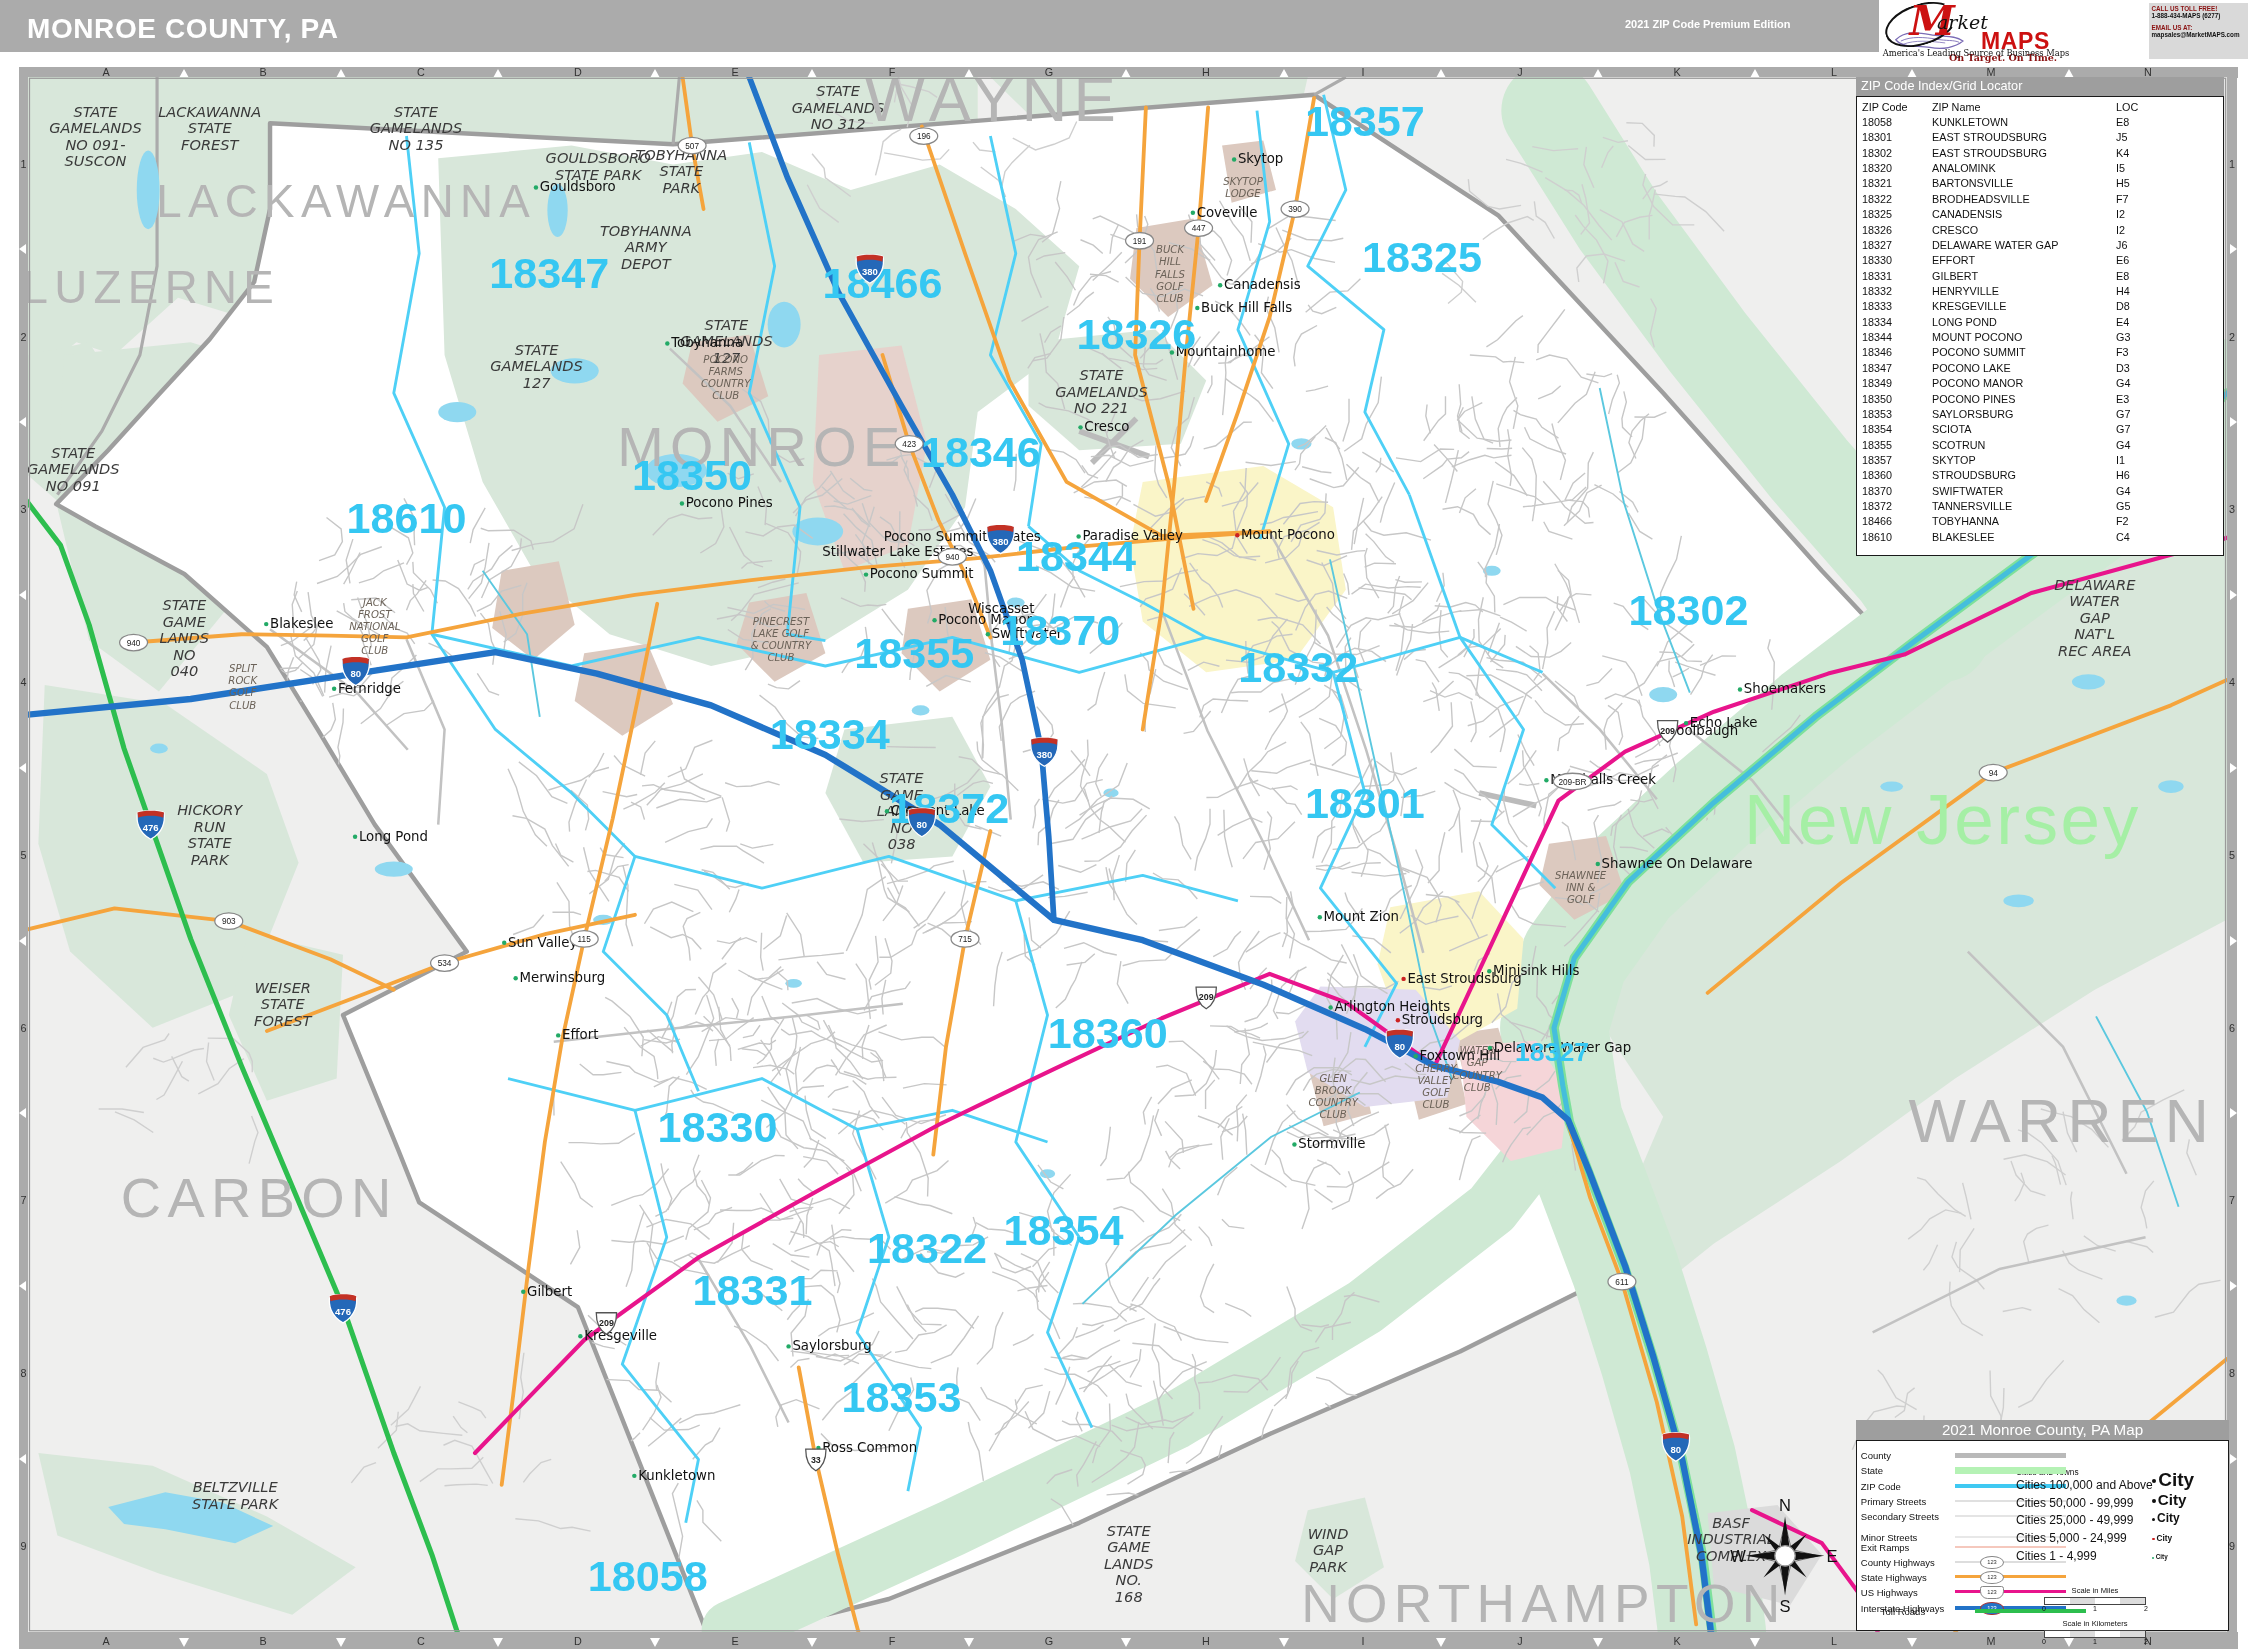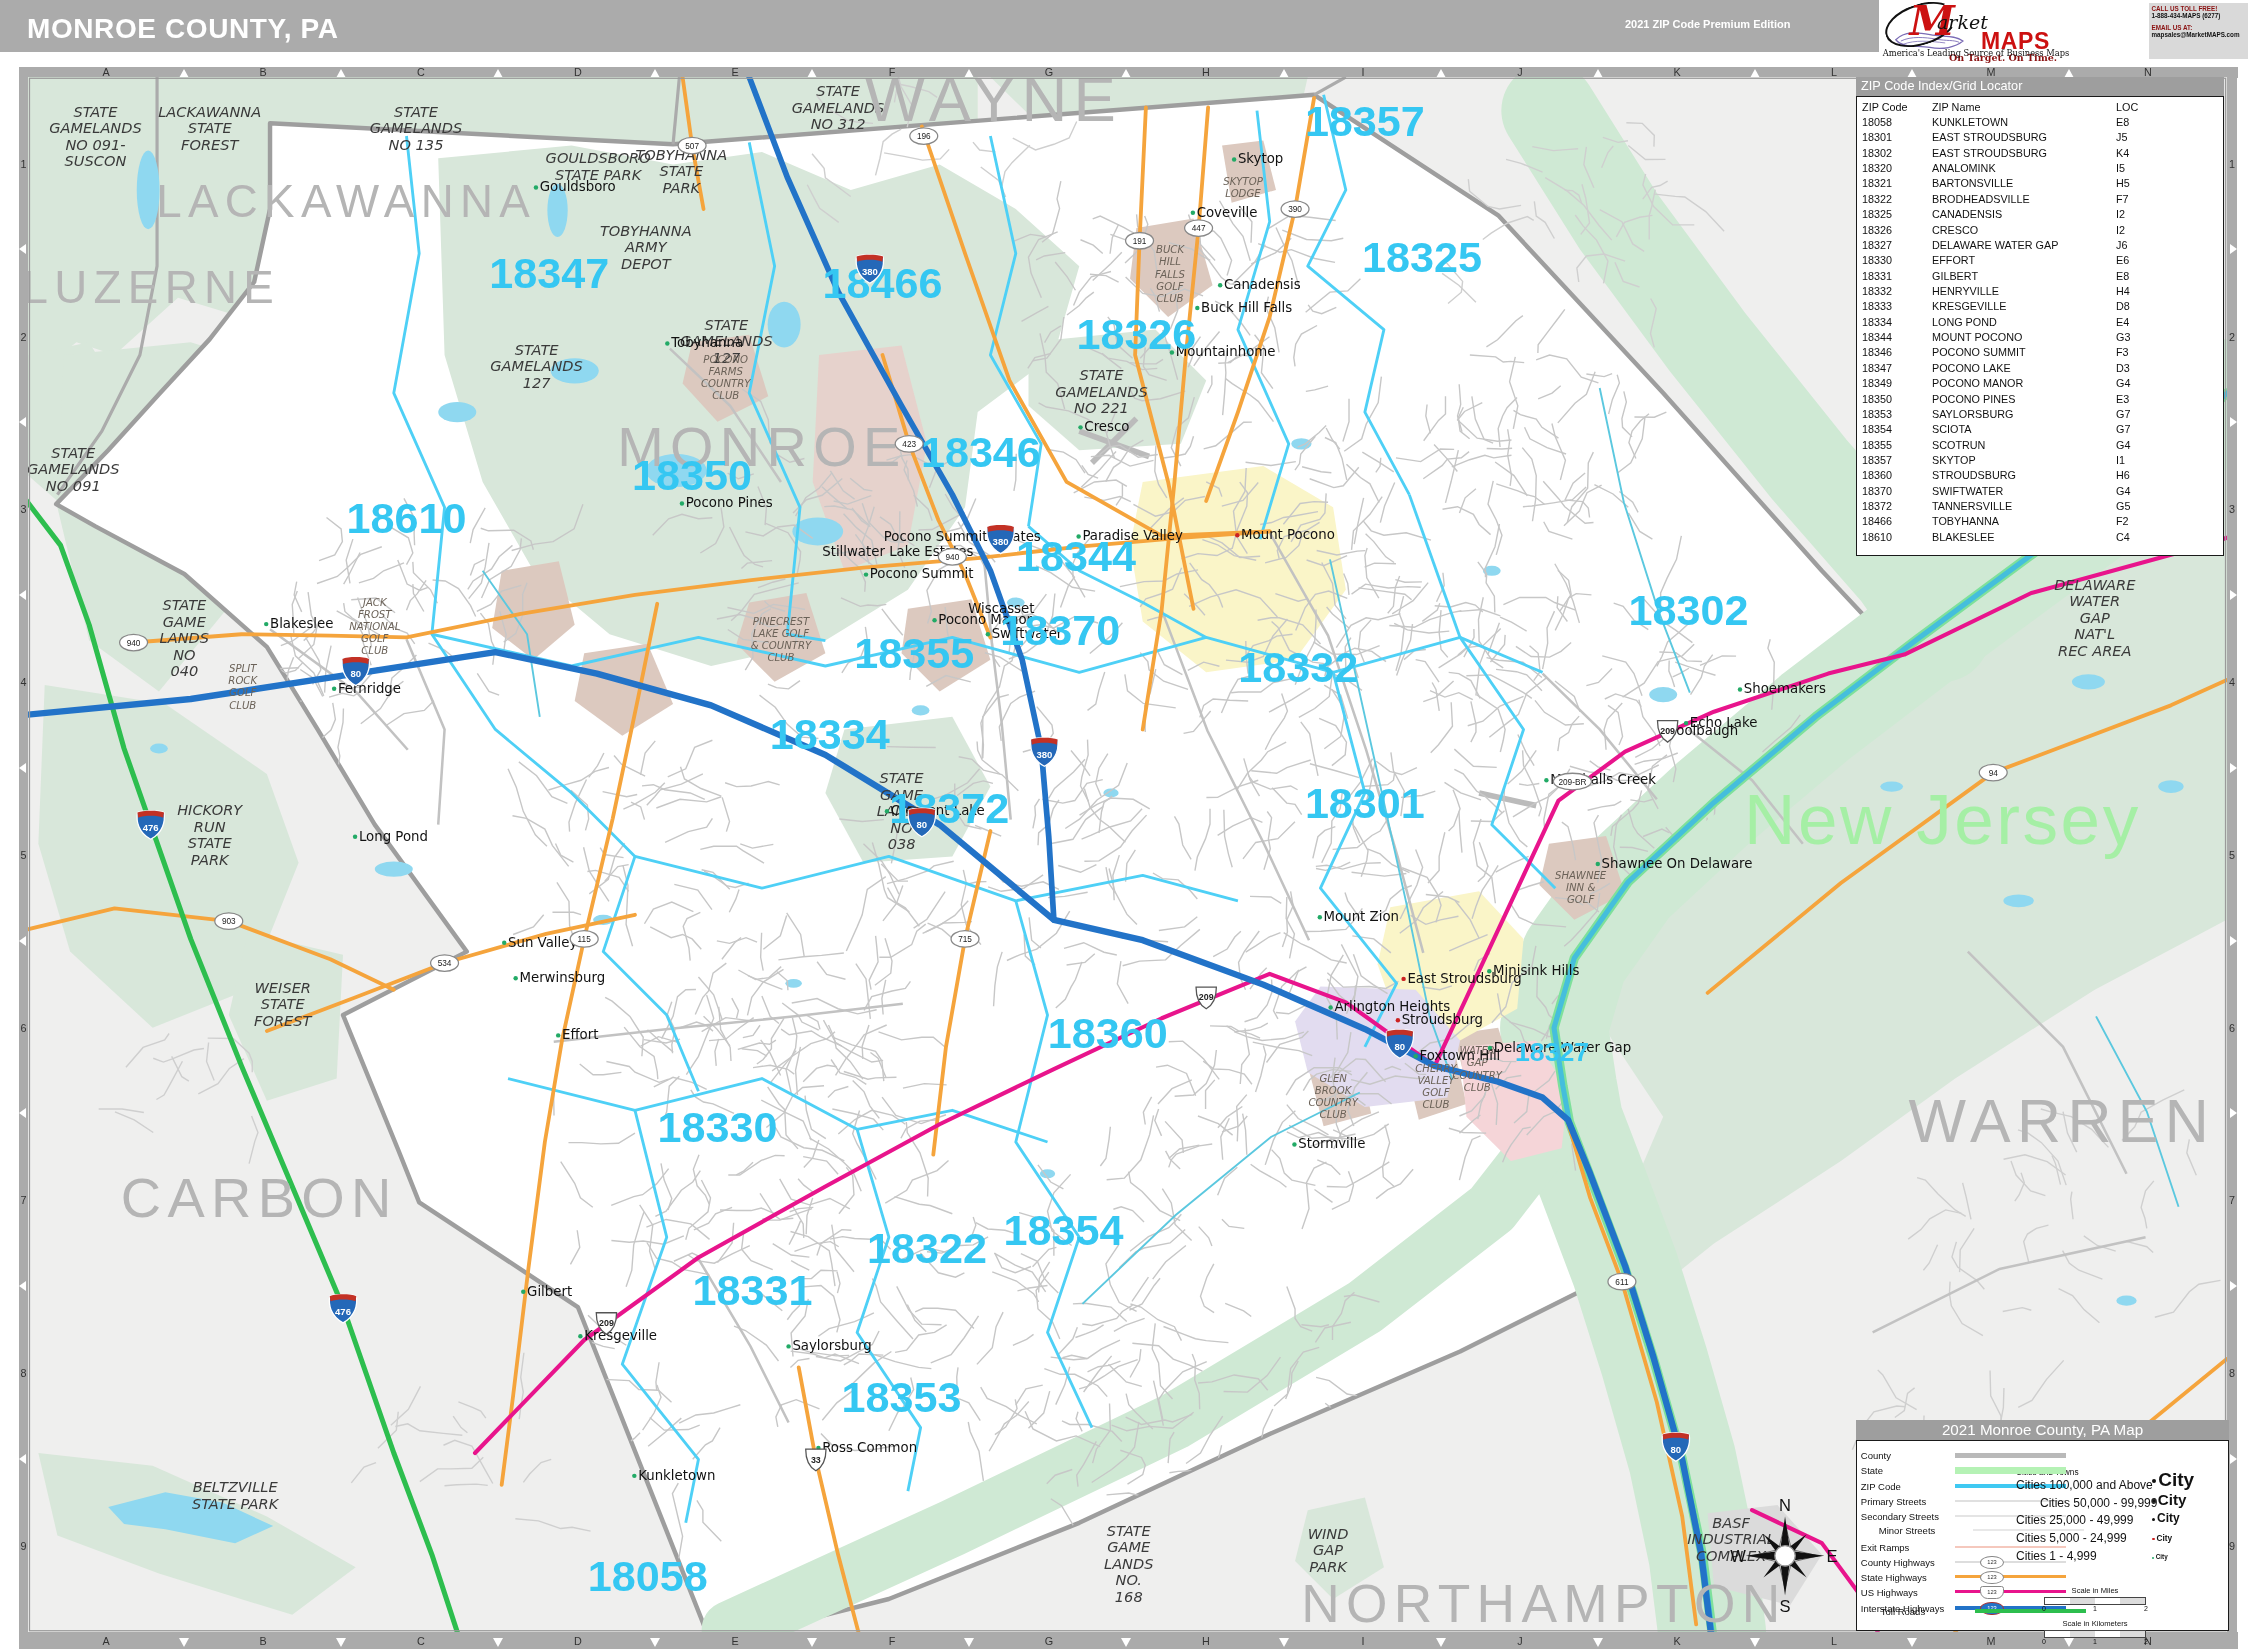--- a/index.html
+++ b/index.html
@@ -1903,21 +1903,21 @@
           <div class="lg-sample">
             <div class="lg-line" style="height: 1.9px; background: rgb(224, 224, 224); margin-top: -1px;"></div>
           </div>
         </div>
         <div class="lg-row" style="top: 67px; width: 209px; text-decoration: underline;">
           <div class="lg-label">Secondary Streets</div>
           <div class="lg-sample">
             <div class="lg-line" style="height: 1.6px; background: rgb(228, 228, 228); margin-top: -0.8px;"></div>
           </div>
         </div>
-        <div class="lg-row" style="top: 81px; width: 209px; margin-left: 18px;">
+        <div class="lg-row" style="top: 88px; width: 209px;">
           <div class="lg-label">Minor Streets</div>
           <div class="lg-sample">
             <div class="lg-line" style="height: 1.3px; background: rgb(232, 232, 232); margin-top: -0.6px;"></div>
           </div>
         </div>
         <div class="lg-row" style="top: 98px; width: 209px;">
           <div class="lg-label">Exit Ramps</div>
           <div class="lg-sample">
             <div class="lg-line" style="height: 1.9px; background: rgb(245, 200, 189); margin-top: -1px;"></div>
           </div>
@@ -1951,21 +1951,21 @@
           </div>
         </div>
         <div class="lg-row" style="top: 162px; width: 209px; margin-left: 20px;">
           <div class="lg-label">Toll Roads</div>
           <div class="lg-sample">
             <div class="lg-line" style="height: 3.8px; background: rgb(45, 190, 78); margin-top: -1.9px;"></div>
           </div>
         </div>
         <div class="lg-city-label" style="top: 37px;">Cities 100,000 and Above</div>
         <div class="lg-city-sample" style="top: 28px; font-size: 19px;"><span style="display:inline-block;vertical-align:middle;width:4.4px;height:4.4px;border-radius:50%;background:#111;margin-right:1.9px;"></span>City</div>
-        <div class="lg-city-label" style="top: 55px; margin-left: 24px;">Cities 50,000 - 99,999</div>
+        <div class="lg-city-label" style="top: 55px;">Cities 50,000 - 99,999</div>
         <div class="lg-city-sample" style="top: 50px; font-size: 15.2px;"><span style="display:inline-block;vertical-align:middle;width:3.8px;height:3.8px;border-radius:50%;background:#111;margin-right:1.9px;"></span>City</div>
         <div class="lg-city-label" style="top: 72px;">Cities 25,000 - 49,999</div>
         <div class="lg-city-sample" style="top: 70px; font-size: 12px;"><span style="display:inline-block;vertical-align:middle;width:3.2px;height:3.2px;border-radius:50%;background:#111;margin-right:1.9px;"></span>City</div>
         <div class="lg-city-label" style="top: 90px;">Cities 5,000 - 24,999</div>
         <div class="lg-city-sample" style="top: 92px; font-size: 8.3px;"><span style="display:inline-block;vertical-align:middle;width:2.5px;height:2.5px;border-radius:50%;background:#CC2222;margin-right:1.9px;"></span>City</div>
         <div class="lg-city-label" style="top: 108px;">Cities 1 - 4,999</div>
         <div class="lg-city-sample" style="top: 112px; font-size: 6.3px;"><span style="display:inline-block;vertical-align:middle;width:1.9px;height:1.9px;border-radius:50%;background:#22AA66;margin-right:1.9px;"></span>City</div>
         <div class="lg-scale" style="top: 145px;">
           <div class="t">Scale in Miles</div>
           <div class="bar2">

